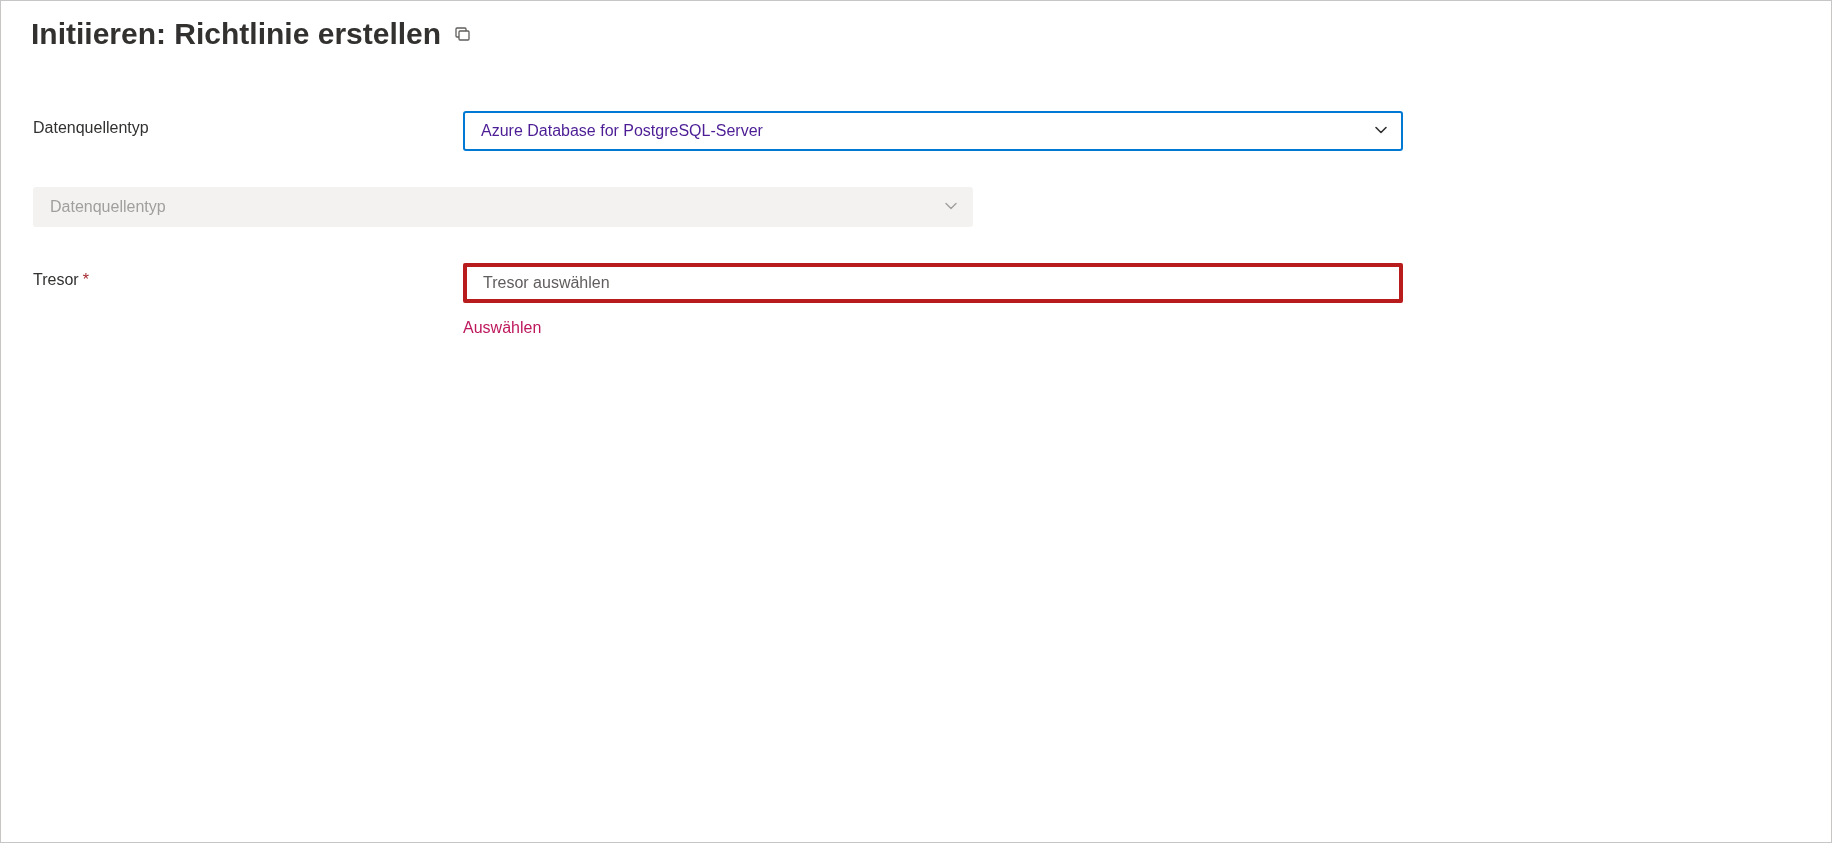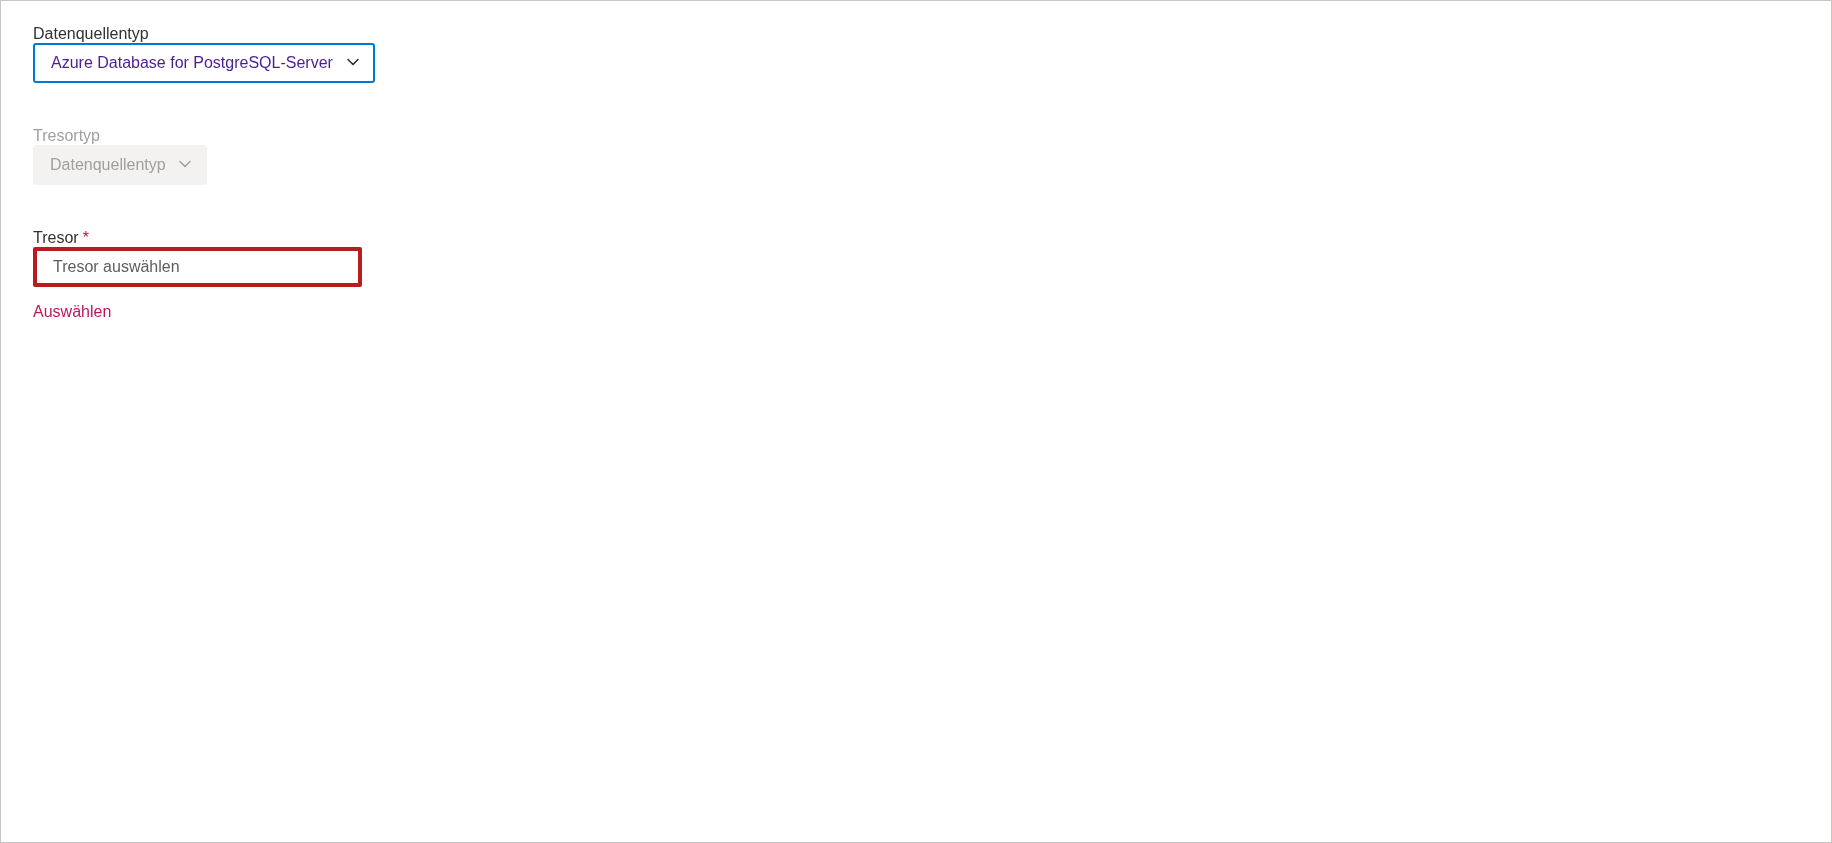--- a/index.html
+++ b/index.html
@@ -54,21 +54,20 @@
       align-items: center;
       cursor: pointer;
     }
     .form-area {
       padding-left: 2px;
     }
     .form-row {
       display: flex;
       align-items: flex-start;
       margin-bottom: 36px;
-      flex-direction: column;
     }
     .form-label {
       width: 430px;
       font-size: 16px;
       color: #323130;
       padding-top: 8px;
     }
     .form-label.disabled {
       color: #a19f9d;
     }
@@ -136,41 +135,49 @@
       color: #be185d;
       text-decoration: none;
       cursor: pointer;
     }
   </style>
 </head>
 <body>
 
 <div class="page-container">
 
+  <div class="page-title-row">
+    <h1 class="page-title">Initiieren: Richtlinie erstellen</h1>
+    <span class="pin-icon">
+      <svg width="20" height="20" viewBox="0 0 20 20" fill="none">
+        <rect x="3" y="4" width="10" height="9" stroke="#605e5c" stroke-width="1.3" fill="none" rx="1"></rect>
+        <rect x="6" y="7" width="10" height="9" stroke="#605e5c" stroke-width="1.3" fill="white" rx="1"></rect>
+      </svg>
+    </span>
+  </div>
 
   <div class="form-area">
 
     <div class="form-row">
       <div class="form-label">Datenquellentyp</div>
       <div class="form-control">
         <div class="select-wrapper">
           <div class="select-box" role="combobox" tabindex="0">
             <span>Azure Database for PostgreSQL-Server</span>
           </div>
           <span class="select-chevron">
             <svg width="16" height="16" viewBox="0 0 16 16" fill="none">
               <path d="M3 6 L8 11 L13 6" stroke="currentColor" stroke-width="1.6" fill="none" stroke-linecap="round" stroke-linejoin="round"></path>
             </svg>
           </span>
         </div>
       </div>
     </div>
 
     <div class="form-row">
-      <div class="form-label disabled">Tresortyp</div>
       <div class="form-control">
         <div class="select-wrapper">
           <div class="select-box disabled" role="combobox" aria-disabled="true">
             <span>Datenquellentyp</span>
           </div>
           <span class="select-chevron disabled">
             <svg width="16" height="16" viewBox="0 0 16 16" fill="none">
               <path d="M3 6 L8 11 L13 6" stroke="currentColor" stroke-width="1.4" fill="none" stroke-linecap="round" stroke-linejoin="round"></path>
             </svg>
           </span>

